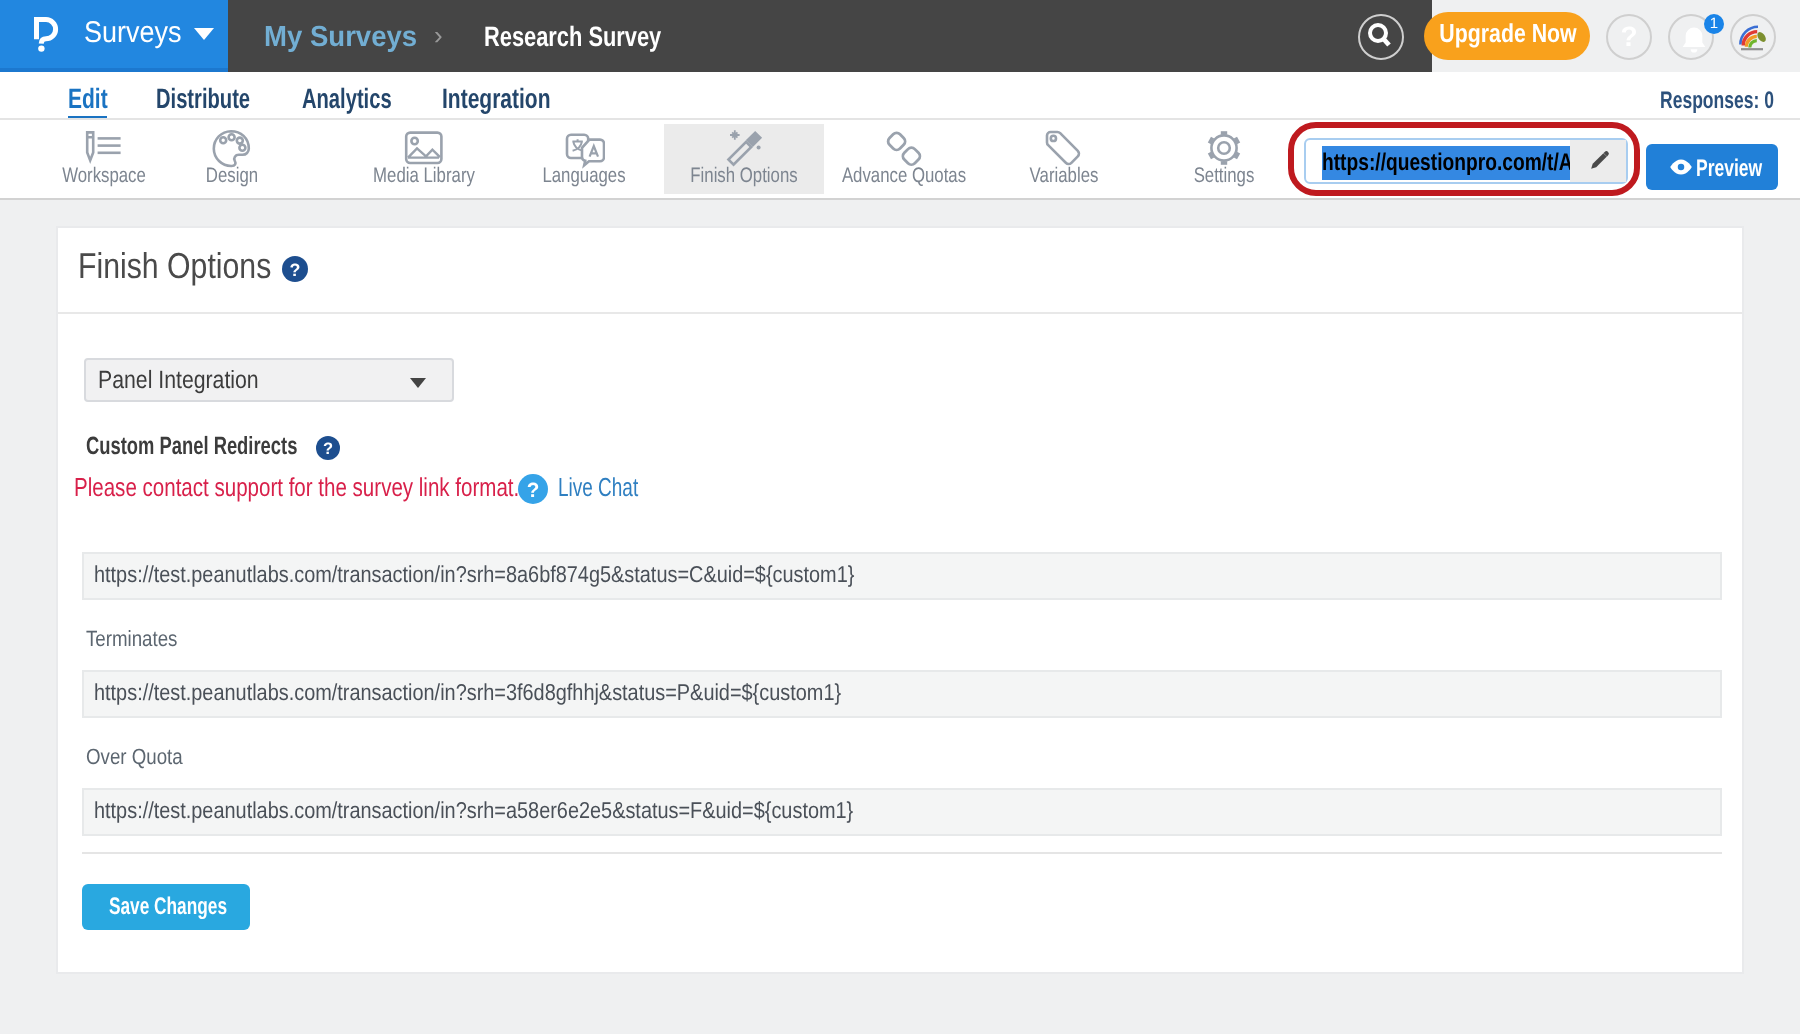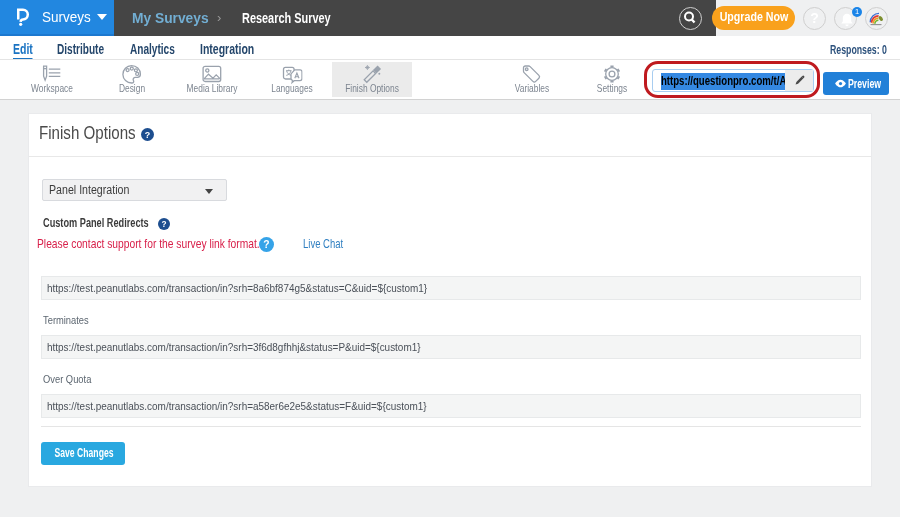--- a/index.html
+++ b/index.html
@@ -16,21 +16,21 @@
 .crumb { position:absolute; top:10px; font-size:14px; }
 #crumb1 { left:132px; color:#72aed3; }
 #crumbsep { left:217px; color:#999; font-size:13px; top:10px; }
 #crumb2 { left:242px; color:#fff; }
 .ring { position:absolute; top:6.5px; width:23px; height:23px; border:1.5px solid #cfcfcf; border-radius:50%; }
 #upg { position:absolute; left:712px; top:6px; width:83px; height:24px; background:#f9a11c; border-radius:12px; color:#fff; font-size:13px; font-weight:bold; text-align:center; line-height:22px; white-space:nowrap; }
 #badge { position:absolute; left:852px; top:7px; width:10px; height:10px; background:#1a84e8; border-radius:50%; color:#fff; font-size:7.5px; text-align:center; line-height:10px; }
 
 
 #tabs { position:absolute; left:0; top:36px; width:900px; height:24px; background:#fff; border-bottom:1px solid #e4e4e4; }
-.tab { position:absolute; top:5px; font-size:14px; font-weight:bold; color:#24466b; }
+.tab { position:absolute; top:5px; font-size:14px; font-weight:bold; color:#24466b;margin-left:21px; }
 .tab .cx { transform-origin:0 50%; }
 .tab.active { color:#1a73c2; }
 .tab.active .cx { border-bottom:1.5px solid #1a73c2; padding-bottom:1px; }
 #resp { position:absolute; left:830px; top:7px; font-size:12px; font-weight:bold; color:#2c517c; }
 
 
 #tbar { position:absolute; left:0; top:60px; width:900px; height:40px; background:#fff; border-bottom:1.5px solid #d2d2d2; }
 .titem { position:absolute; top:1.5px; width:80px; height:35px; text-align:center; }
 .titem .lbl { position:absolute; left:50%; transform:translateX(-50%) scaleX(.8); bottom:3px; font-size:10.5px; color:#7d8590; white-space:nowrap; }
 .titem svg { position:absolute; left:50%; top:2px; transform:translateX(-50%); }
@@ -42,21 +42,21 @@
 #pvw { position:absolute; left:823px; top:72px; width:66px; height:23px; background:#2180d8; border-radius:3px; color:#fff; }
 
 
 #card { position:absolute; left:28px; top:113px; width:844px; height:374px; background:#fff; border:1px solid #e9eaec; }
 #h1 { position:absolute; left:9.5px; top:9px; font-size:18px; color:#4a4a4a; }
 #hr1 { position:absolute; left:0; top:42px; width:100%; height:1px; background:#e8e8e8; }
 #dd { position:absolute; left:12.5px; top:65px; width:185px; height:22px; background:#f1f1f2; border:1px solid #d8dade; border-radius:2px; font-size:12.5px; color:#3c3c3c; line-height:20px; padding-left:6px; }
 #dd .caret { position:absolute; right:13px; top:9px; width:0; height:0; border-left:4.5px solid transparent; border-right:4.5px solid transparent; border-top:5px solid #444; }
 #cpr { position:absolute; left:14px; top:102px; font-size:12.5px; font-weight:bold; color:#3c3c3c; }
 #redline { position:absolute; left:8px; top:121.5px; font-size:13px; color:#d8204a; }
-#lc { position:absolute; left:250px; top:121.5px; font-size:13px; color:#2f7fc1;margin-left:24px; }
+#lc { position:absolute; left:250px; top:121.5px; font-size:13px; color:#2f7fc1; }
 .flabel { position:absolute; left:14px; font-size:11px; color:#5c6670; }
 .finput { position:absolute; left:12px; width:820px; height:24px; background:#f4f5f5; border:1px solid #e7e9ea; font-size:11.5px; color:#4a5058; line-height:22px; padding-left:5px; }
 #hr2 { position:absolute; left:12px; top:312px; width:820px; height:1px; background:#e5e5e5; }
 #save { position:absolute; left:12px; top:328px; width:84px; height:23px; background:#29a8e0; border-radius:3px; color:#fff; font-size:12px; font-weight:bold; text-align:center; line-height:23px; white-space:nowrap; }
 </style>
 </head>
 <body>
 
 <div id="hdr">
   <div id="logo">
@@ -108,21 +108,21 @@
 <div id="tbar">
   <div class="titem" style="left:12px;">
     <svg width="21" height="21" viewBox="0 0 21 21" fill="none" stroke="#9aa2ad" stroke-width="1.3">
       <path d="M2.1 2.2 h3 v10 l-1.5 4 l-1.5-4 z M2.1 4.6 h3"></path>
       <line x1="7.3" y1="5.2" x2="18.8" y2="5.2"></line>
         <line x1="7.3" y1="8.8" x2="18.8" y2="8.8"></line>
         <line x1="7.3" y1="12.4" x2="18.8" y2="12.4"></line>
     </svg>
     <div class="lbl">Workspace</div>
   </div>
-  <div class="titem" style="left:92px;text-align:right;">
+  <div class="titem" style="left:76px;text-align:right;">
     <svg width="21" height="21" viewBox="0 0 21 21" fill="none" stroke="#9aa2ad" stroke-width="1.3">
       <path d="M10 1.6 a8.7 8.7 0 1 0 .2 17.4 c2 0 2.4-1.4 1.7-2.6 c-.8-1.5.3-3 2-3 h1.9 c1.8 0 3.1-1.4 3.1-3.1 C18.9 5 14.9 1.6 10 1.6 z"></path>
       <circle cx="6.1" cy="6.1" r="1.5"></circle>
         <circle cx="10.3" cy="4.6" r="1.5"></circle>
         <circle cx="14.4" cy="6.3" r="1.5"></circle>
         <circle cx="15.7" cy="9.9" r="1.5"></circle>
     </svg>
     <div class="lbl">Design</div>
   </div>
   <div class="titem" style="left:172px;">
@@ -147,20 +147,27 @@
   <div class="titem active" style="left:332px;">
     <svg width="21" height="21" viewBox="0 0 21 21" fill="none" stroke="#9aa2ad" stroke-width="1.3">
       <g transform="rotate(45 10.5 10.5)">
         <rect x="8.7" y="7.2" width="3.6" height="12.5"></rect>
         <rect x="8.7" y="0.8" width="3.6" height="5.2" fill="#9aa2ad"></rect>
       </g>
       <path d="M4.6 2.2 l2.6 2.6 M7.2 2.2 l-2.6 2.6 M5.9 1.1 v4.8 M3.5 3.5 h4.8" stroke-width="0.9"></path>
       <circle cx="17.8" cy="9.8" r="1" fill="#9aa2ad" stroke="none"></circle>
     </svg>
     <div class="lbl">Finish Options</div>
+  </div>
+  <div class="titem" style="left:412px;">
+    <svg width="21" height="21" viewBox="0 0 21 21" fill="none" stroke="#9aa2ad" stroke-width="1.4">
+      <rect x="3.1" y="3" width="7.4" height="7.4" rx="2.4" transform="rotate(45 6.8 6.7)"></rect>
+      <rect x="10.5" y="10.4" width="7.4" height="7.4" rx="2.4" transform="rotate(45 14.2 14.1)"></rect>
+    </svg>
+    <div class="lbl">Advance Quotas</div>
   </div>
   <div class="titem" style="left:492px;">
     <svg width="21" height="21" viewBox="0 0 21 21" fill="none" stroke="#9aa2ad" stroke-width="1.3">
       <path d="M2 7.2 V3.8 A1.8 1.8 0 0 1 3.8 2 H7.2 c.5 0 1 .2 1.4.6 l8.8 8.8 a2 2 0 0 1 0 2.8 l-3.2 3.2 a2 2 0 0 1 -2.8 0 L2.6 8.6 A2 2 0 0 1 2 7.2 z"></path>
       <circle cx="5.2" cy="5.2" r="1.3"></circle>
     </svg>
     <div class="lbl">Variables</div>
   </div>
   <div class="titem" style="left:572px;">
     <svg width="21" height="21" viewBox="0 0 21 21" fill="none" stroke="#9aa2ad" stroke-width="1.3">

